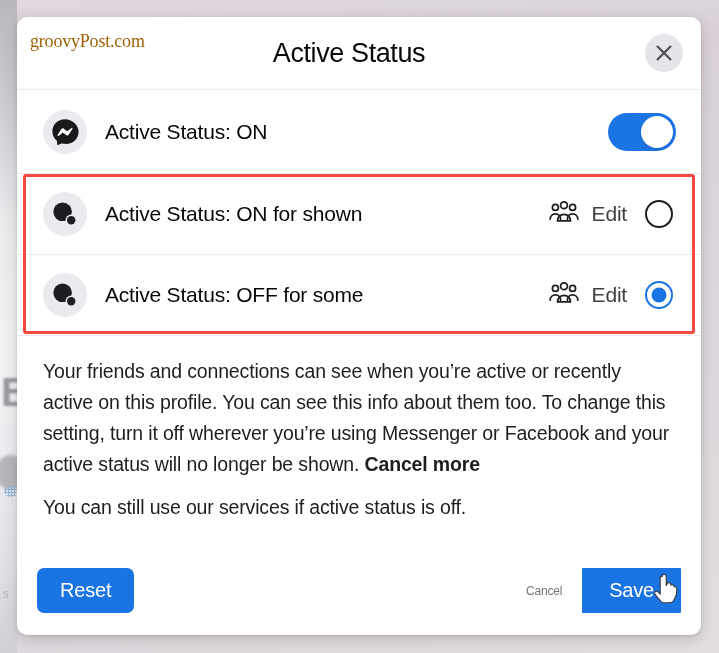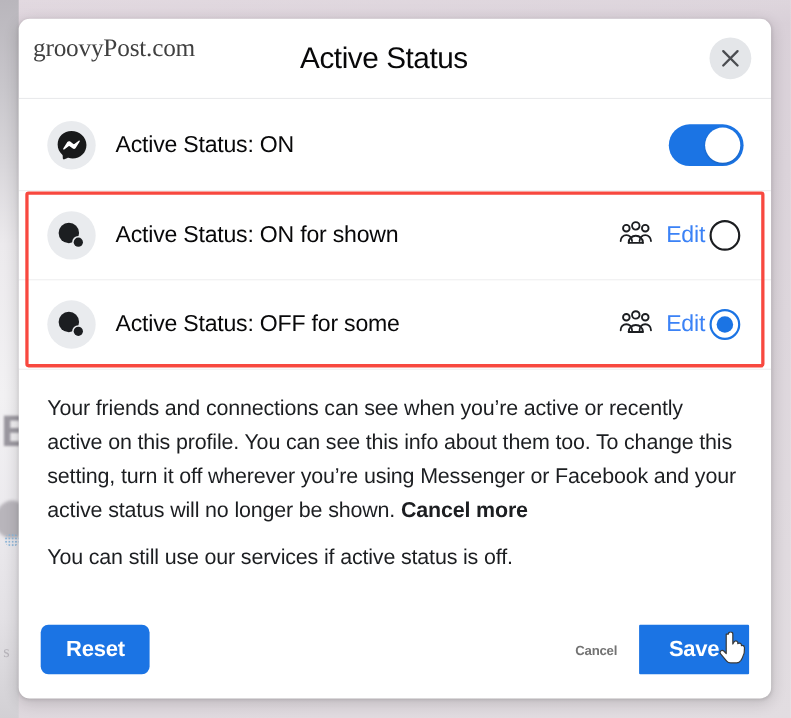--- a/index.html
+++ b/index.html
@@ -86,22 +86,22 @@
     border-bottom: 1px solid #e9eaec;
     display: flex;
     align-items: center;
     justify-content: center;
   }
   .watermark {
     position: absolute;
     left: 13px;
     top: 14px;
     font-family: "Liberation Serif", serif;
-    font-size: 23px;
-    color: #404040;
+    font-size: 18px;
+    color: #a16207;
     letter-spacing: -0.2px;
     user-select: none;
   }
   .modal-title {
     font-size: 27px;
     font-weight: normal;
     color: #080809;
     letter-spacing: -0.4px;
     transform: translateX(-10px);
   }
@@ -155,24 +155,24 @@
   }
   .opt-right {
     display: flex;
     align-items: center;
     gap: 0;
     flex: 0 0 auto;
   }
   .people-icon { margin-right: 13px; display: block; }
   .edit-link {
     font-size: 21px;
-    color: #3b82f6;
+    color: #404040;
     letter-spacing: -0.2px;
     cursor: pointer;
-    margin-right: 4px;
+    margin-right: 18px;
   }
 
   
   .toggle {
     width: 68px;
     height: 38px;
     border-radius: 19px;
     background: #1b74e4;
     position: relative;
     cursor: pointer;
@@ -254,21 +254,21 @@
   .footer {
     flex: 0 0 auto;
     padding: 0 20px 22px 20px;
     display: flex;
     align-items: center;
   }
   .btn {
     border: none;
     cursor: pointer;
     font-family: "Liberation Sans", sans-serif;
-    font-weight: bold;
+    font-weight: normal;
     letter-spacing: -0.2px;
   }
   .btn-reset {
     background: #1b74e4;
     color: #fff;
     font-size: 20px;
     border-radius: 7px;
     padding: 11px 23px;
   }
   .spacer { flex: 1 1 auto; }

